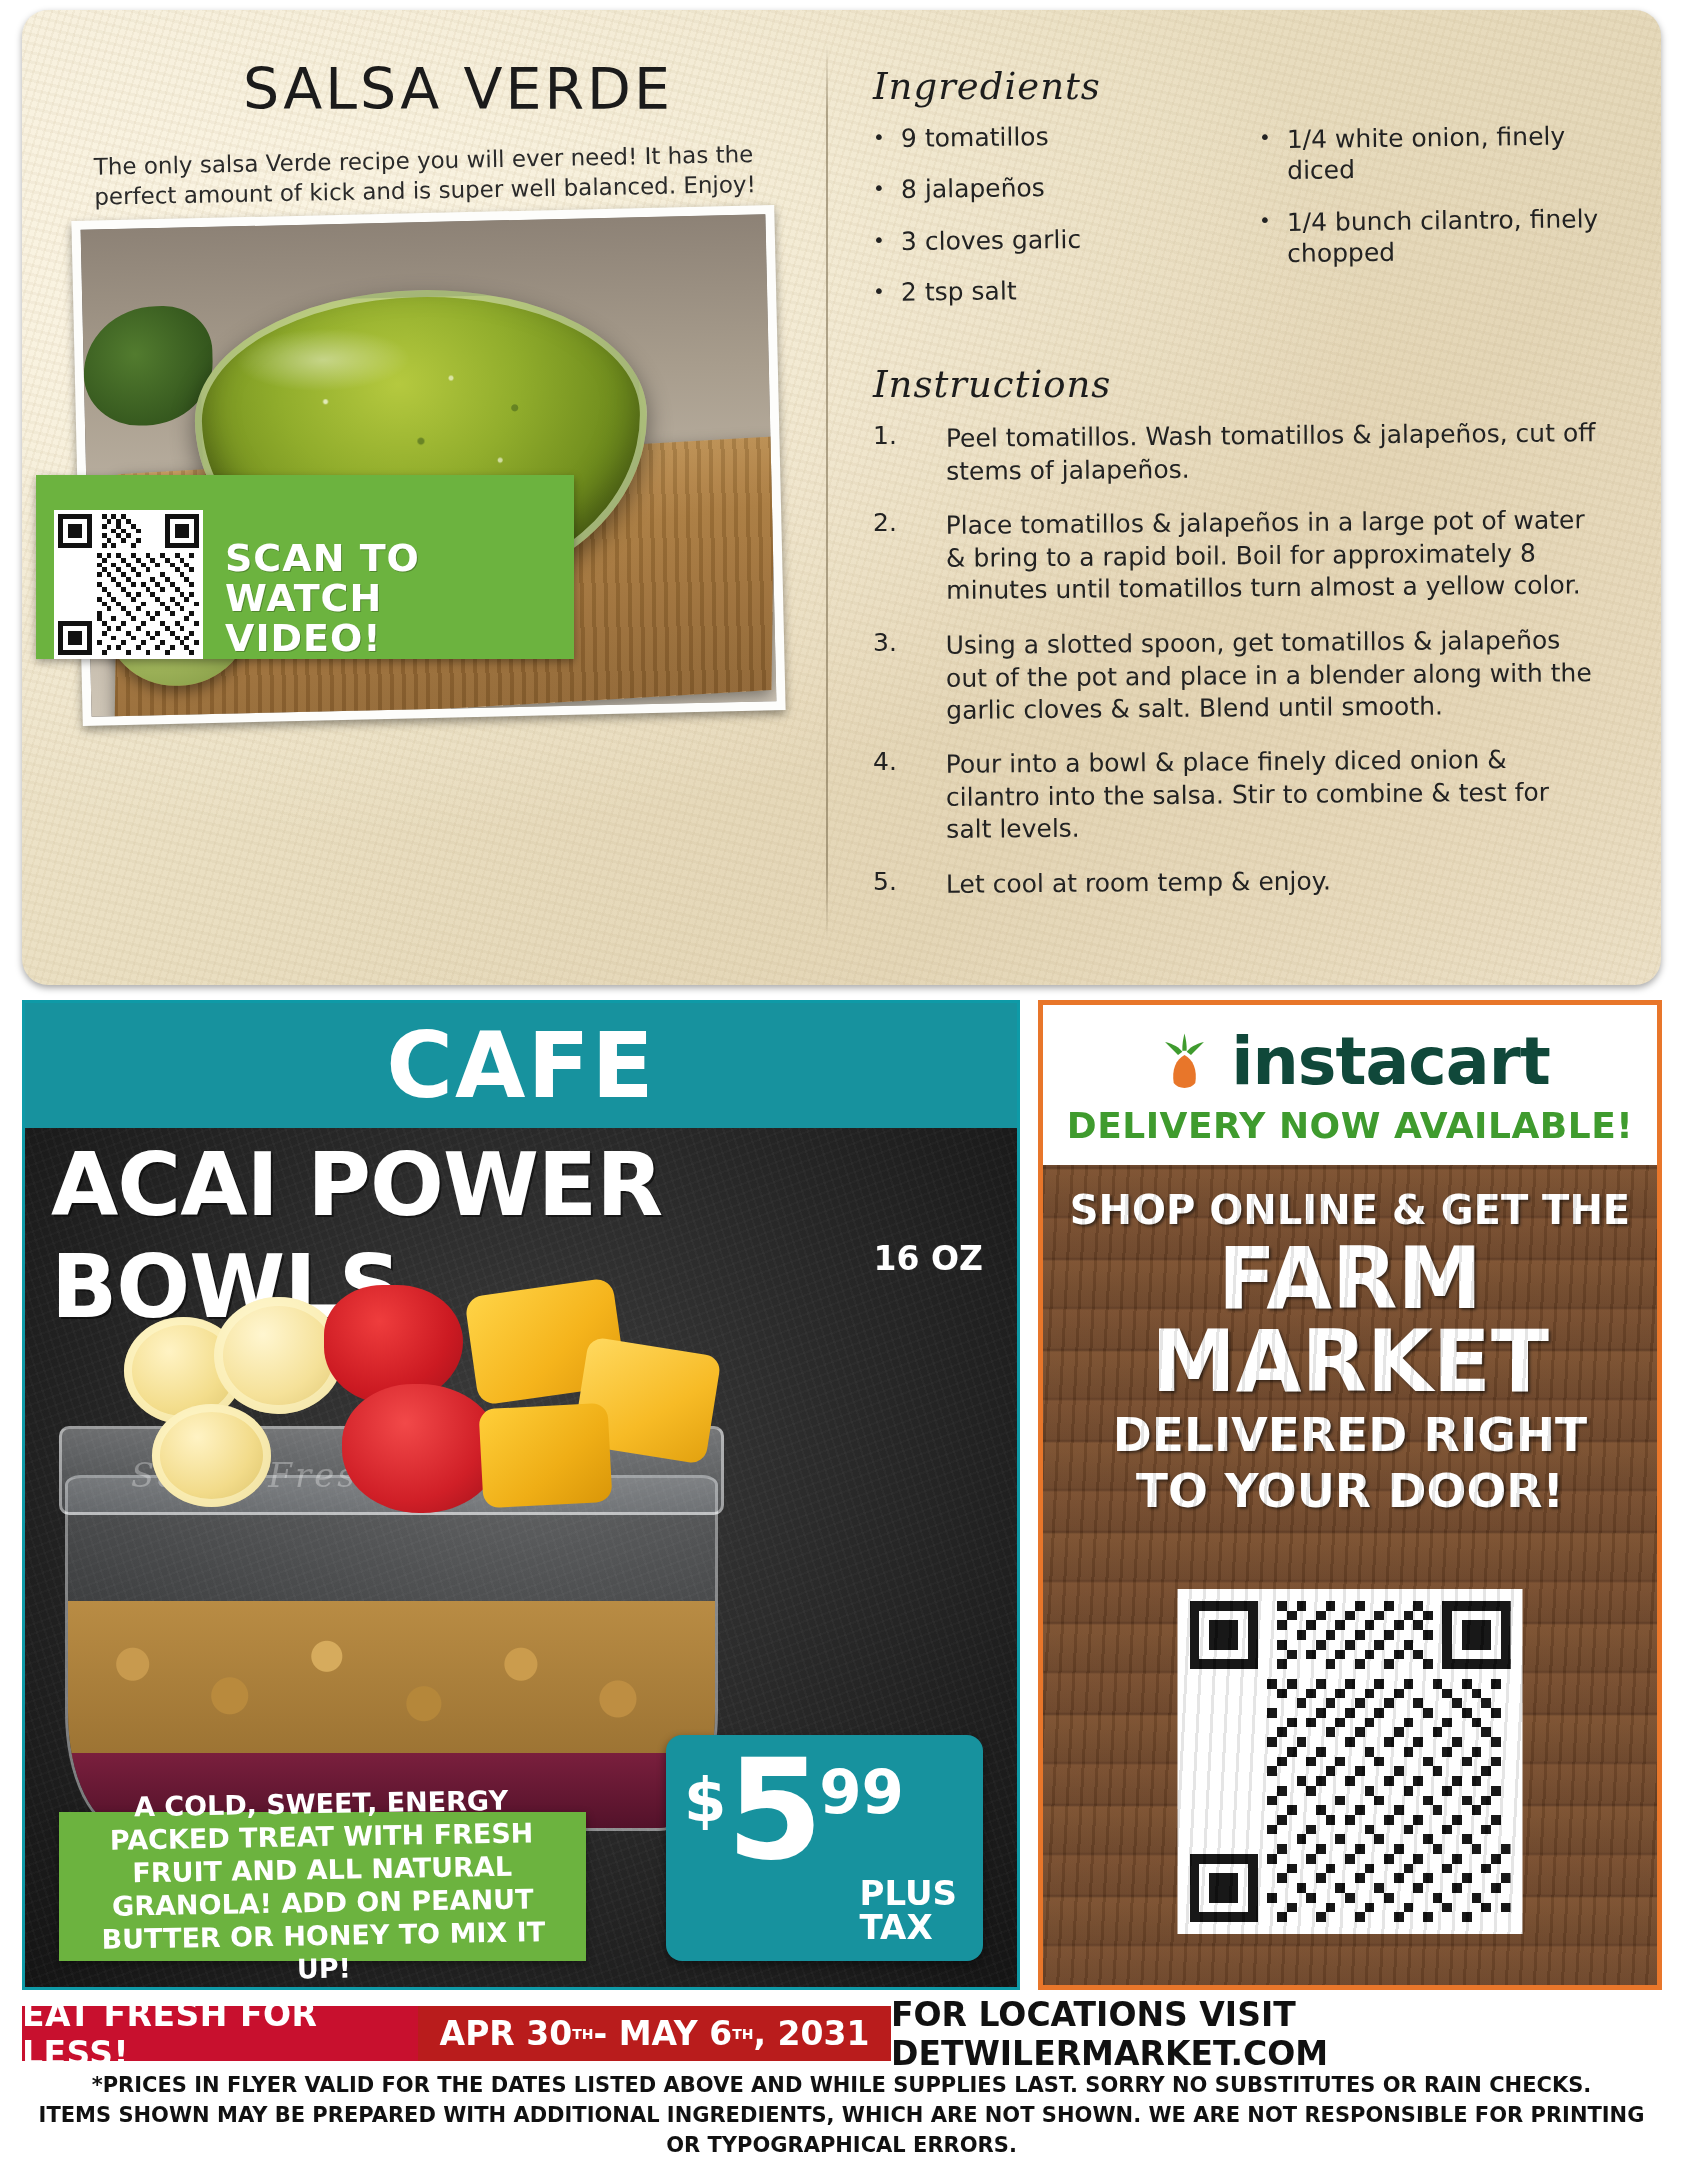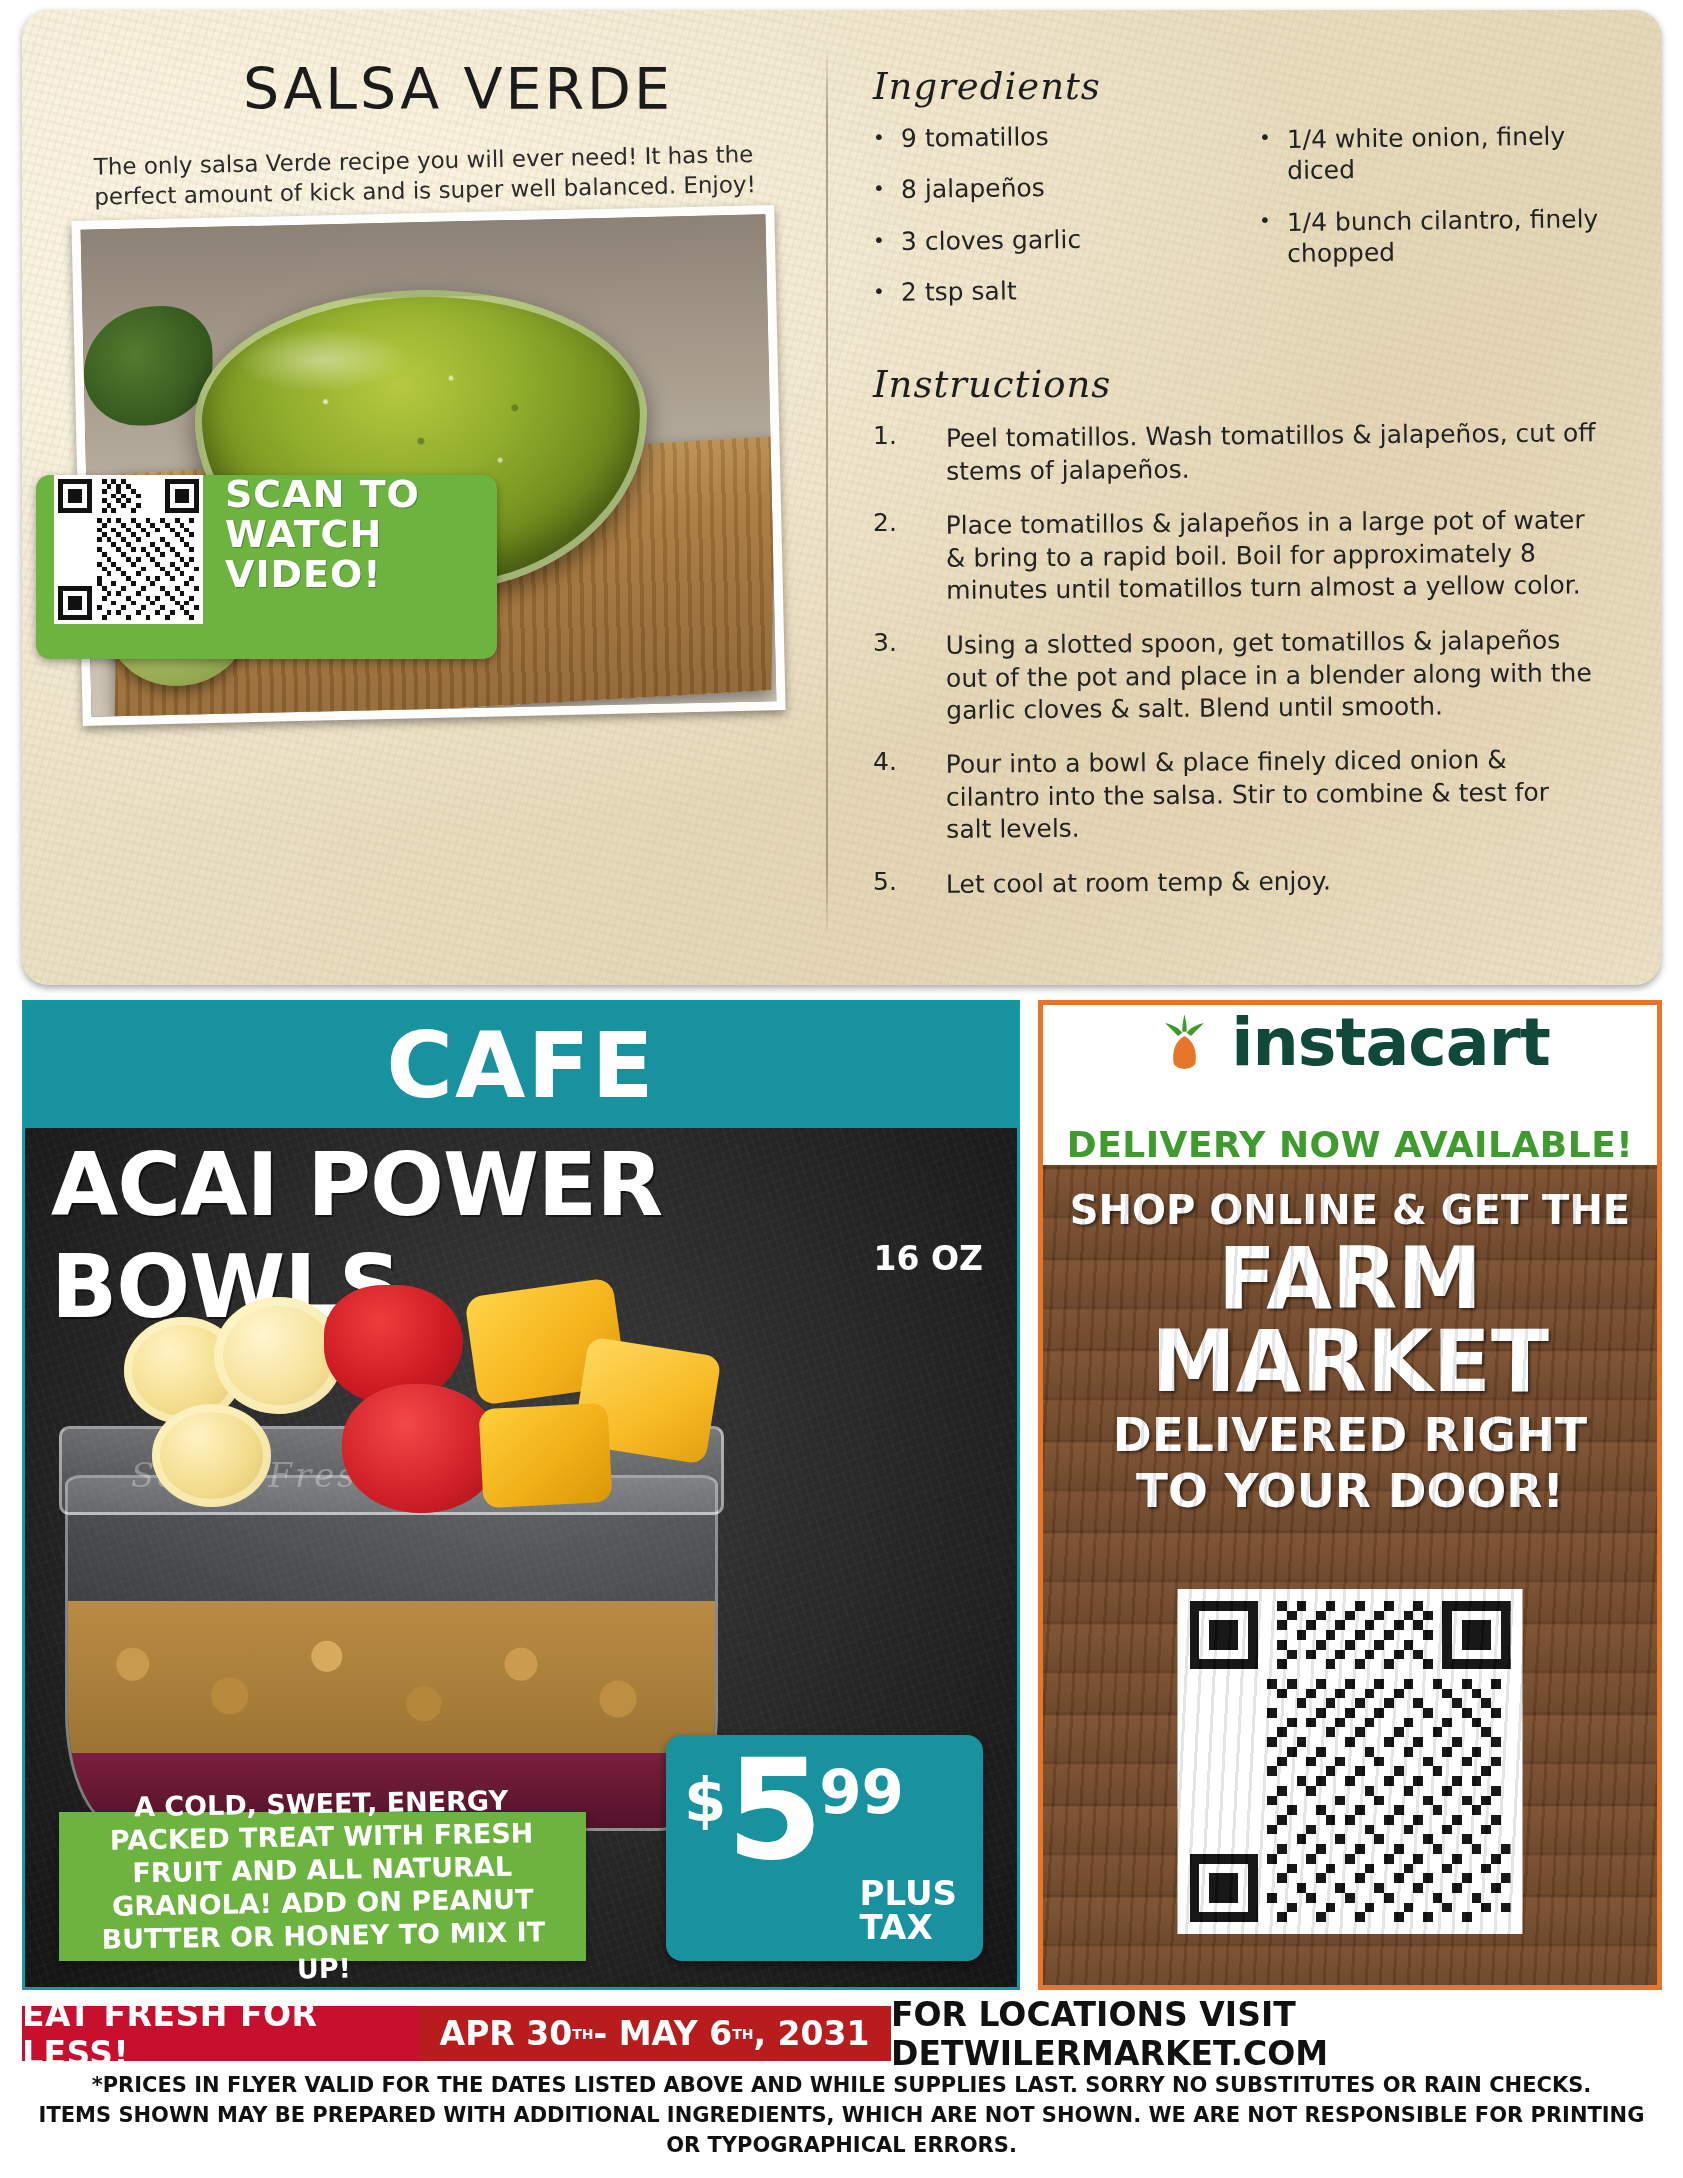--- a/index.html
+++ b/index.html
@@ -120,25 +120,24 @@
   .cilantro {
     position: absolute; left: 0%; top: 16%;
     width: 129px; height: 119px;
     background: radial-gradient(circle at 40% 40%, #4e7a2a 0%, #2f5418 70%, #27460f 100%);
     border-radius: 60% 40% 55% 45%;
     opacity: .95;
   }
   .qr-band {
     position: absolute;
     left: 14px; top: 465px;
-    width: 461px; height: 184px;
+    width: 538px; height: 184px;
     background: #6cb33f;
-    display: flex; align-items: flex-start;
+    display: flex; align-items: flex-end;
     box-shadow: 0 3px 8px rgba(0,0,0,.35);
-    border-radius: 14px;
   }
   .qr-box {
     width: 149px; height: 149px;
     margin-left: 18px;
     background: #fff;
     padding: 4px;
   }
   .qr-svg { display:block; width:100%; height:100%; }
   .scan-text {
     margin-left: 22px;
@@ -337,21 +336,21 @@
   .insta-panel {
     position: absolute;
     left: 1038px; top: 1000px;
     width: 624px; height: 990px;
     border: 5px solid #e8762a;
     background: #fff;
   }
   .insta-head {
     height: 160px;
     background: #fff;
-    display: flex; flex-direction: column; align-items: center; justify-content: space-between;
+    display: flex; flex-direction: column; align-items: center; justify-content: center;
   }
   .insta-logo-row { display: flex; align-items: center; gap: 12px; }
   .carrot-mark { width: 69px; height: 69px; }
   .insta-word {
     font-family: "DejaVu Sans", sans-serif;
     font-weight: bold;
     font-size: 65px;
     color: #10483a;
     letter-spacing: -1px;
   }

